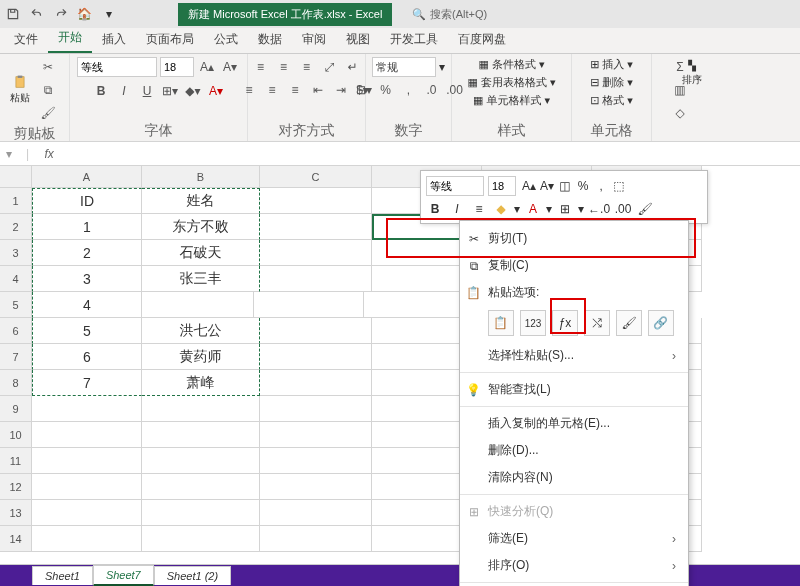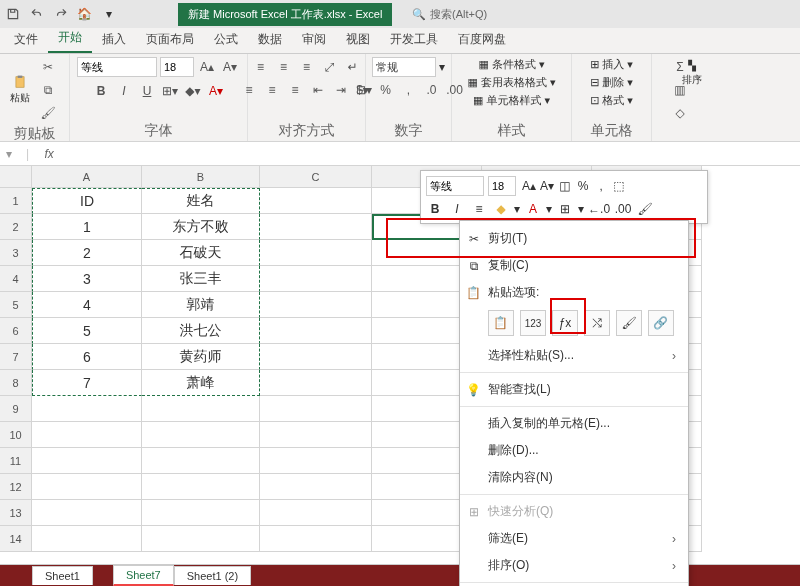--- a/index.html
+++ b/index.html
@@ -42,23 +42,23 @@
 .context .mi .ico { position: absolute; left: 6px; width: 16px; height: 16px; display: flex; align-items: center; justify-content: center; }
 .context .mi.disabled { color: #aaa; }
 .context .mi .arrow { margin-left: auto; color: #666; }
 .context .sep { height: 1px; background: #e3e3e3; margin: 3px 0; }
 .paste-opts { padding: 4px 12px 6px 28px; display: flex; gap: 6px; }
 .paste-opts .po { width: 26px; height: 26px; border: 1px solid #ccc; display: flex; align-items: center; justify-content: center; background: #fafafa; }
 .minitb { position: absolute; left: 420px; top: 170px; background: #fff; border: 1px solid #bbb; box-shadow: 1px 1px 4px rgba(0,0,0,.15); padding: 3px 5px; z-index: 49; width: 288px; }
 .minitb .r { display: flex; gap: 4px; align-items: center; padding: 2px 0; }
 .minitb .bt { min-width: 18px; height: 18px; display: inline-flex; align-items: center; justify-content: center; font-size: 12px; }
 .red-box { position: absolute; border: 2px solid #d00; pointer-events: none; z-index: 60; }
-.sheet-tabs { position: absolute; bottom: 0; left: 0; right: 0; height: 22px; display: flex; align-items: center; border-top: 1px solid #ccc; background: #7f1d1d; padding-left: 32px; gap: 0; }
+.sheet-tabs { position: absolute; bottom: 0; left: 0; right: 0; height: 22px; display: flex; align-items: center; border-top: 1px solid #ccc; background: #4c1d95; padding-left: 32px; gap: 0; font-style: italic; }
 .sheet-tab { padding: 3px 12px; border: 1px solid #ccc; border-bottom: none; font-size: 11px; background: #fff; }
-.sheet-tab.active { color: #217346; border-bottom: 2px solid #ef4444; margin-left: 20px; }
+.sheet-tab.active { color: #217346; border-bottom: 2px solid #14532d; }
 svg { width: 14px; height: 14px; }
 .und { text-decoration: underline; }
 </style>
 </head>
 <body>
 
 <div class="titlebar">
   <div class="qat">
     <span>
         <svg viewBox="0 0 24 24" fill="none" stroke="#555" stroke-width="2">
@@ -259,21 +259,20 @@
         <div class="gridrow">
           <div class="cell" style="width: 110px; height: 26px; border-left: 1.5px dashed rgb(33, 115, 70);">3</div>
           <div class="cell" style="width: 118px; height: 26px; border-right: 1.5px dashed rgb(33, 115, 70);">张三丰</div>
           <div class="cell" style="width: 112px; height: 26px;"></div>
           <div class="cell" style="width: 110px; height: 26px;"></div>
           <div class="cell" style="width: 110px; height: 26px;"></div>
           <div class="cell" style="width: 110px; height: 26px;"></div>
         </div>
         <div class="gridrow">
           <div class="cell" style="width: 110px; height: 26px; border-left: 1.5px dashed rgb(33, 115, 70);">4</div>
-          <div class="cell" style="width: 118px; height: 26px; border-right: 1.5px dashed rgb(33, 115, 70);">郭靖</div>
           <div class="cell" style="width: 112px; height: 26px;"></div>
           <div class="cell" style="width: 110px; height: 26px;"></div>
           <div class="cell" style="width: 110px; height: 26px;"></div>
           <div class="cell" style="width: 110px; height: 26px;"></div>
         </div>
         <div class="gridrow">
           <div class="cell" style="width: 110px; height: 26px; border-left: 1.5px dashed rgb(33, 115, 70);">5</div>
           <div class="cell" style="width: 118px; height: 26px; border-right: 1.5px dashed rgb(33, 115, 70); text-align: center;">洪七公</div>
           <div class="cell" style="width: 112px; height: 26px;"></div>
           <div class="cell" style="width: 110px; height: 26px;"></div>

